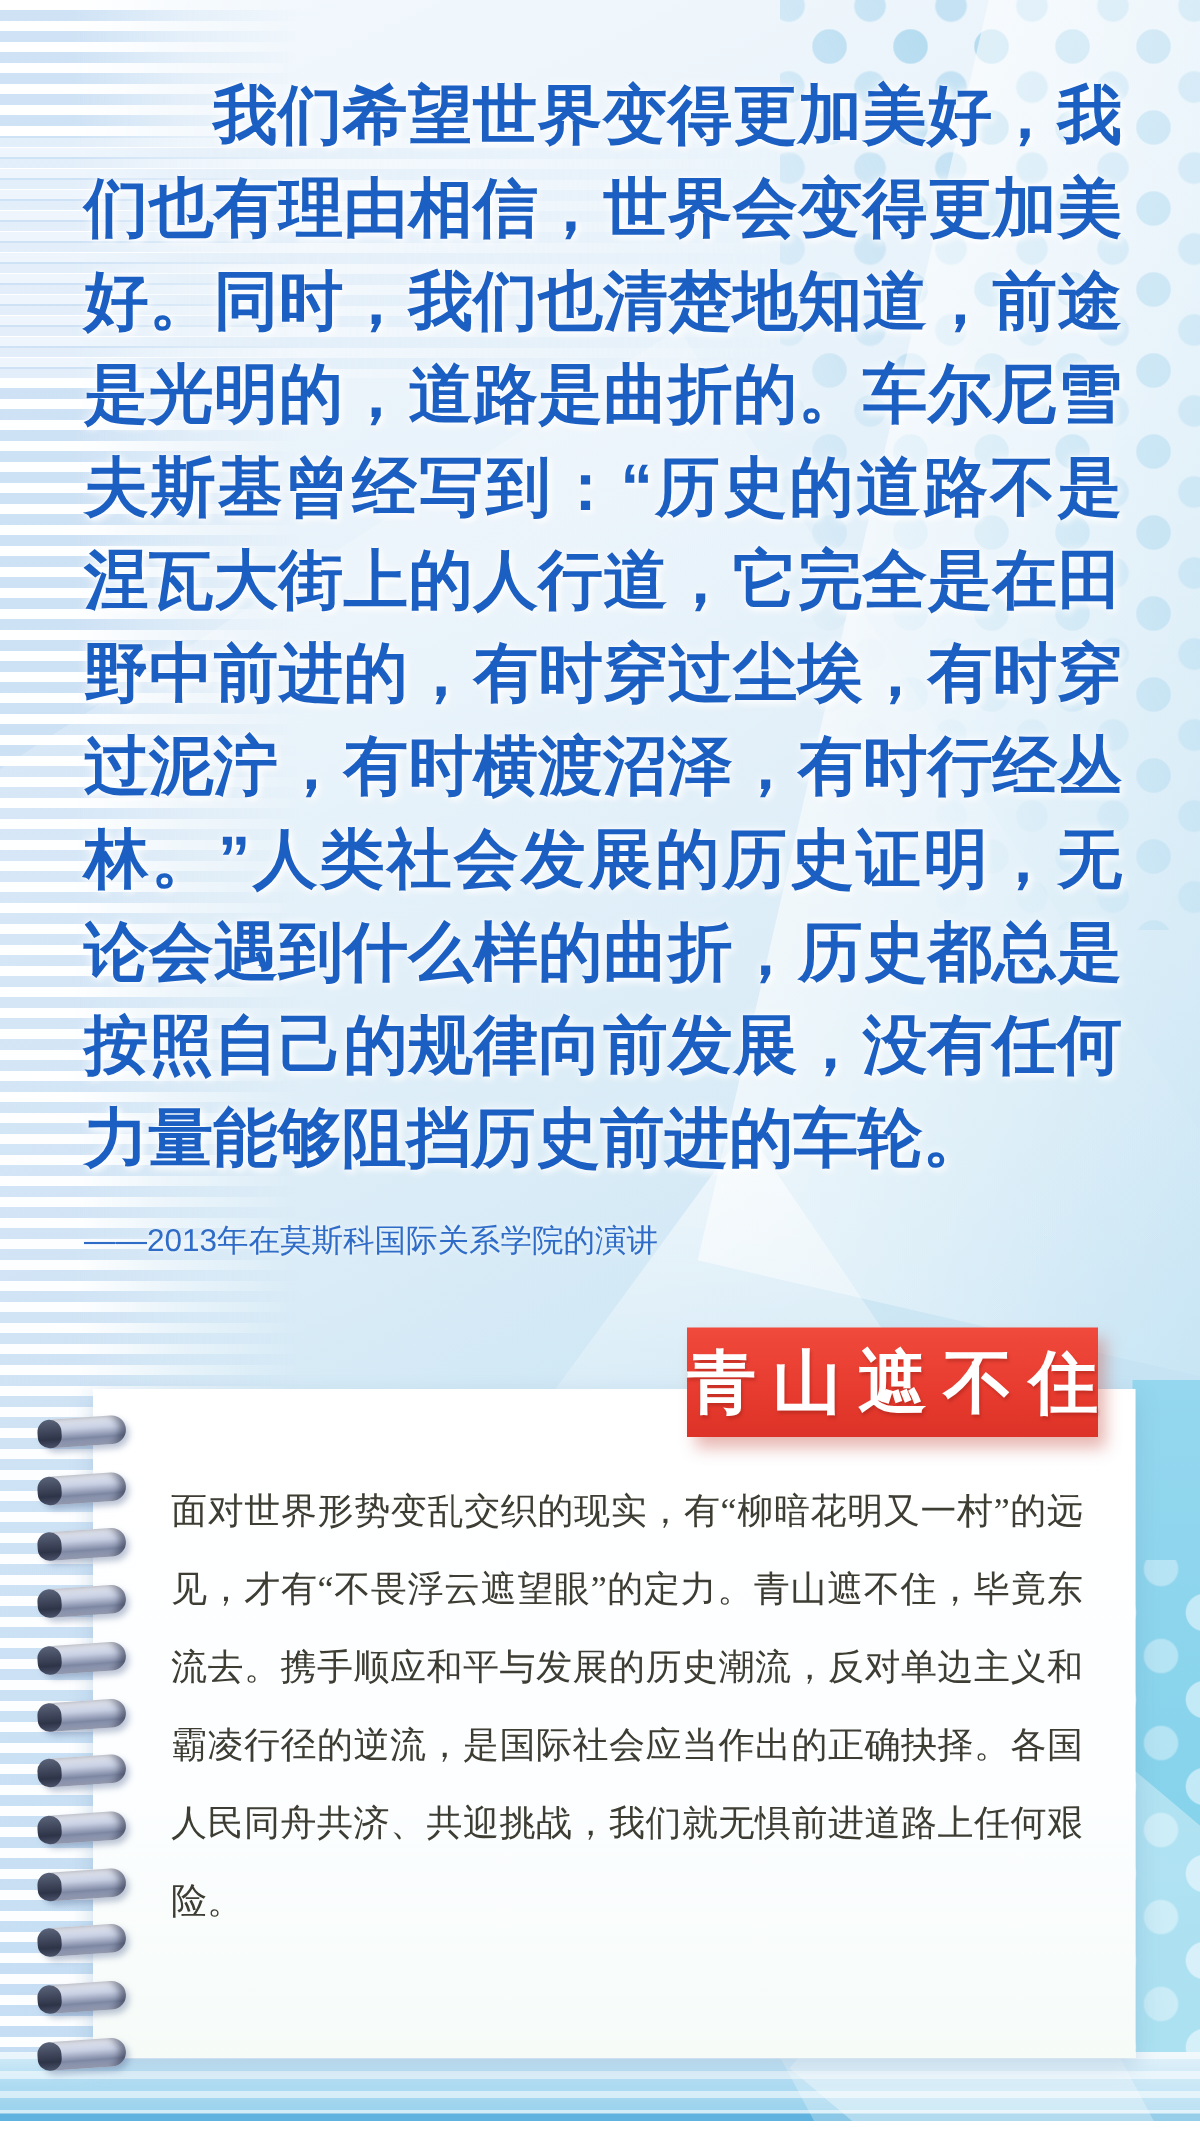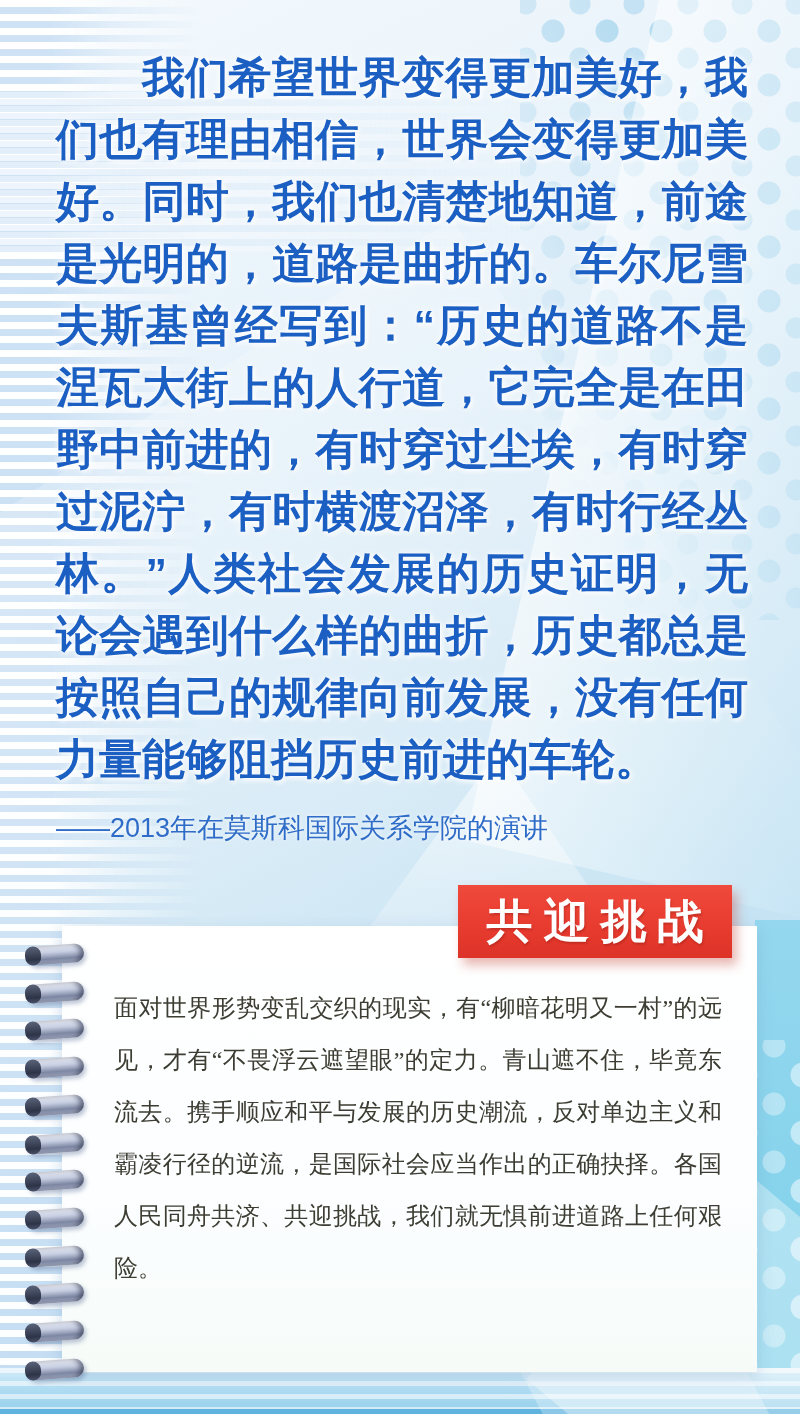--- a/index.html
+++ b/index.html
@@ -108,21 +108,21 @@
     position:absolute;left:56px;top:46px;width:692px;
     color:var(--quote-text);
     font-size:43px;line-height:62px;font-weight:bold;
     text-align:justify;text-indent:2em;
     letter-spacing:0;
     text-shadow:0 0 2px #fff,0 0 7px rgba(255,255,255,.95),2px 2px 5px rgba(255,255,255,.85);
   }
   .attribution{
     position:absolute;left:56px;top:806px;width:700px;
     color:var(--attr-text);
-    font-size:27px;line-height:44px;font-weight:500;
+    font-size:21px;line-height:44px;font-weight:500;
     text-shadow:0 0 4px rgba(255,255,255,.9);
   }
 
   
   .banner{
     position:absolute;left:458px;top:885px;width:274px;height:73px;
     background:linear-gradient(180deg,#ef4a3c 0%,var(--banner-bg) 55%,#dd3227 100%);
     box-shadow:5px 7px 10px rgba(205,95,85,.45);
     display:flex;align-items:center;justify-content:center;
     z-index:3;
@@ -183,21 +183,21 @@
   <div class="bg-dots-right-low"></div>
   <div class="bg-bottom"></div>
   <div class="bg-wedge-a"></div>
   <div class="bg-wedge-b"></div>
 
   <p class="quote">我们希望世界变得更加美好，我们也有理由相信，世界会变得更加美好。同时，我们也清楚地知道，前途是光明的，道路是曲折的。车尔尼雪夫斯基曾经写到：“历史的道路不是涅瓦大街上的人行道，它完全是在田野中前进的，有时穿过尘埃，有时穿过泥泞，有时横渡沼泽，有时行经丛林。”人类社会发展的历史证明，无论会遇到什么样的曲折，历史都总是按照自己的规律向前发展，没有任何力量能够阻挡历史前进的车轮。</p>
 
   <p class="attribution">——2013年在莫斯科国际关系学院的演讲</p>
 
   <div class="banner">
-    <span>共迎挑战</span>
+    <span>青山遮不住</span>
   </div>
 
   <div class="card">
     <p class="notes">面对世界形势变乱交织的现实，有“柳暗花明又一村”的远见，才有“不畏浮云遮望眼”的定力。青山遮不住，毕竟东流去。携手顺应和平与发展的历史潮流，反对单边主义和霸凌行径的逆流，是国际社会应当作出的正确抉择。各国人民同舟共济、共迎挑战，我们就无惧前进道路上任何艰险。</p>
   </div>
   <div class="rings">
       <div class="ring" style="top: 945px;"></div>
       <div class="ring" style="top: 982.7px;"></div>
       <div class="ring" style="top: 1020.4px;"></div>
       <div class="ring" style="top: 1058.1px;"></div>

